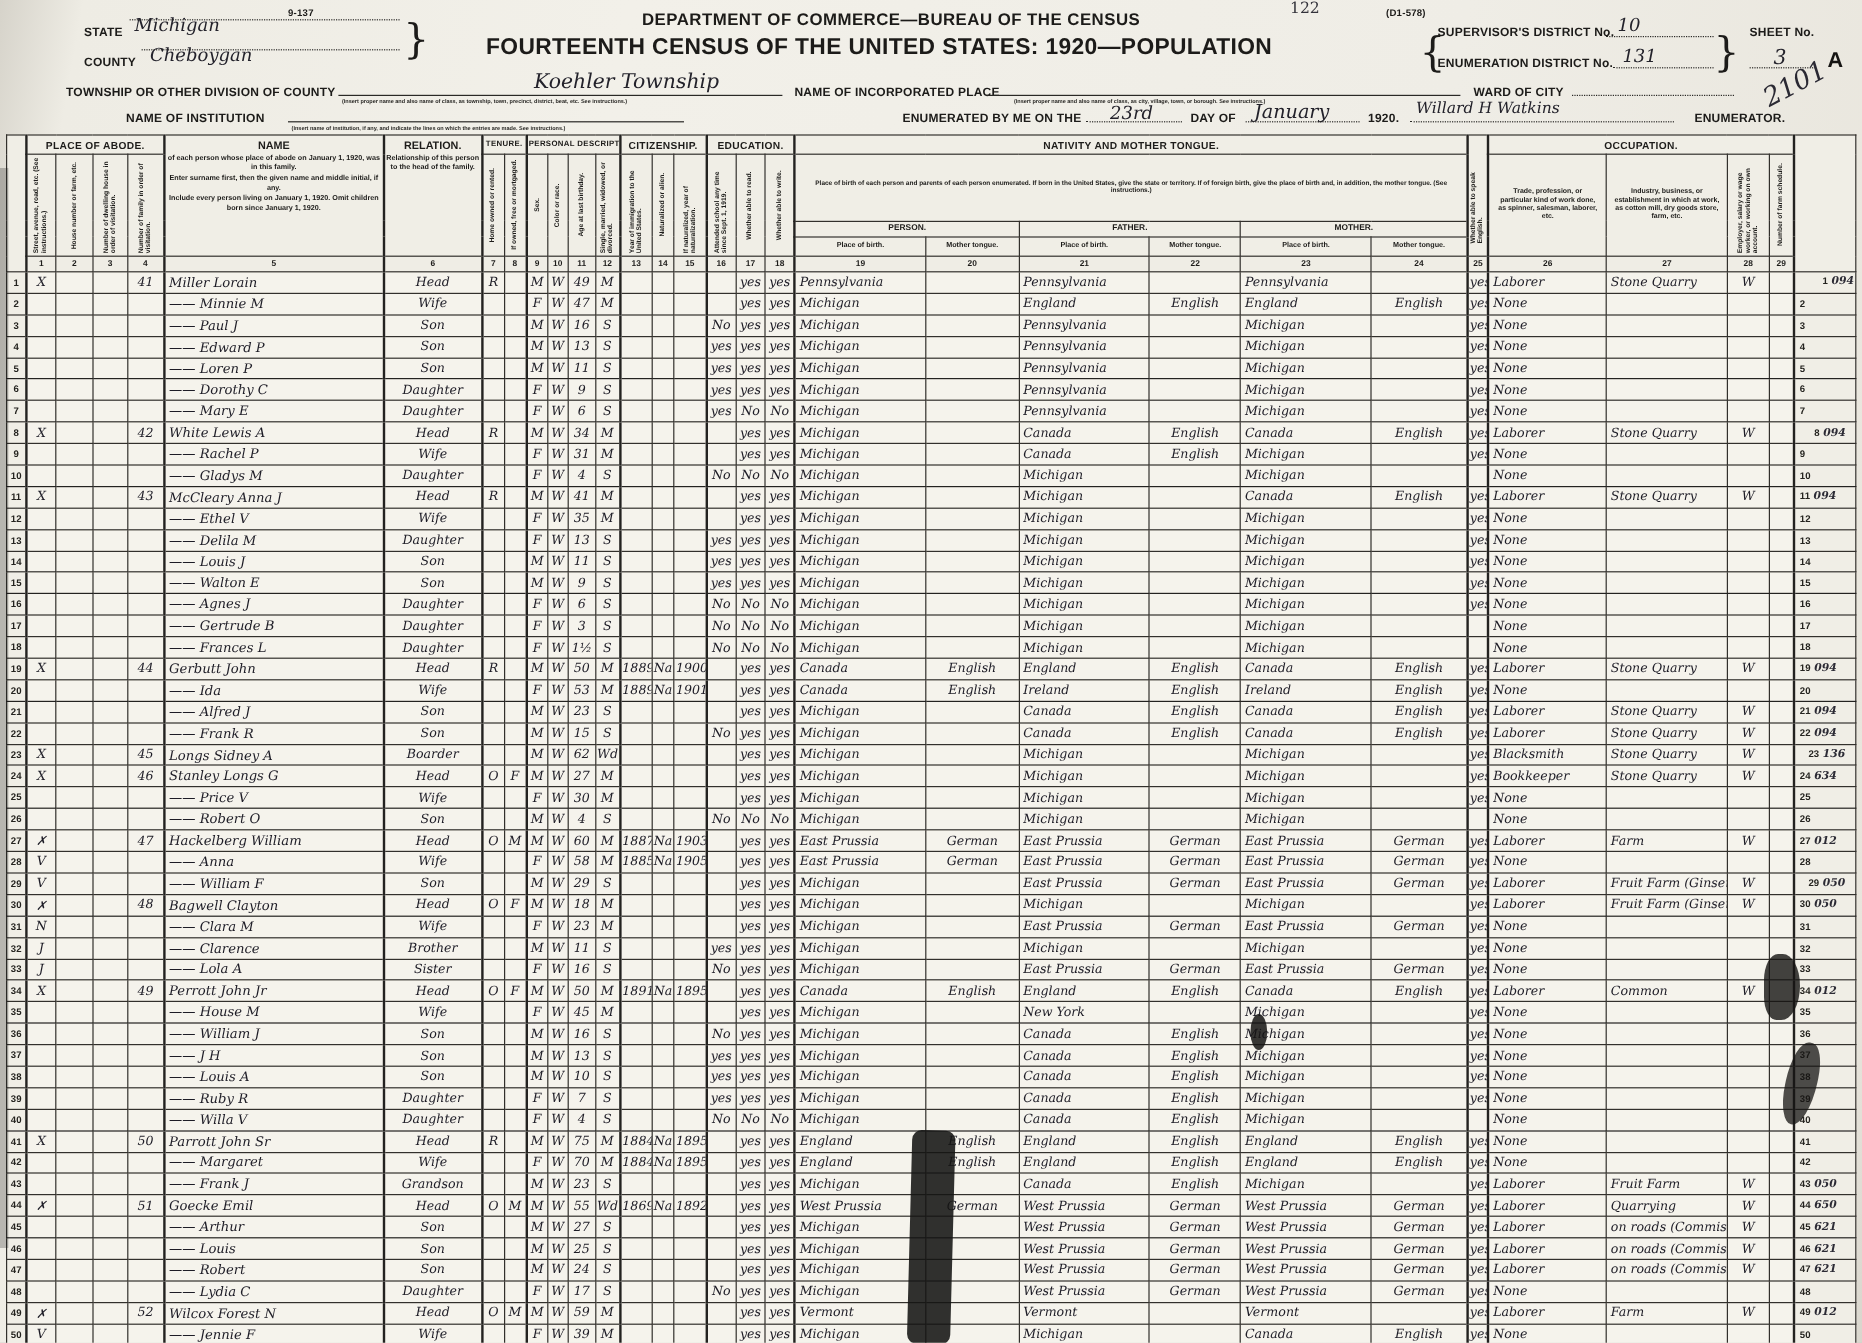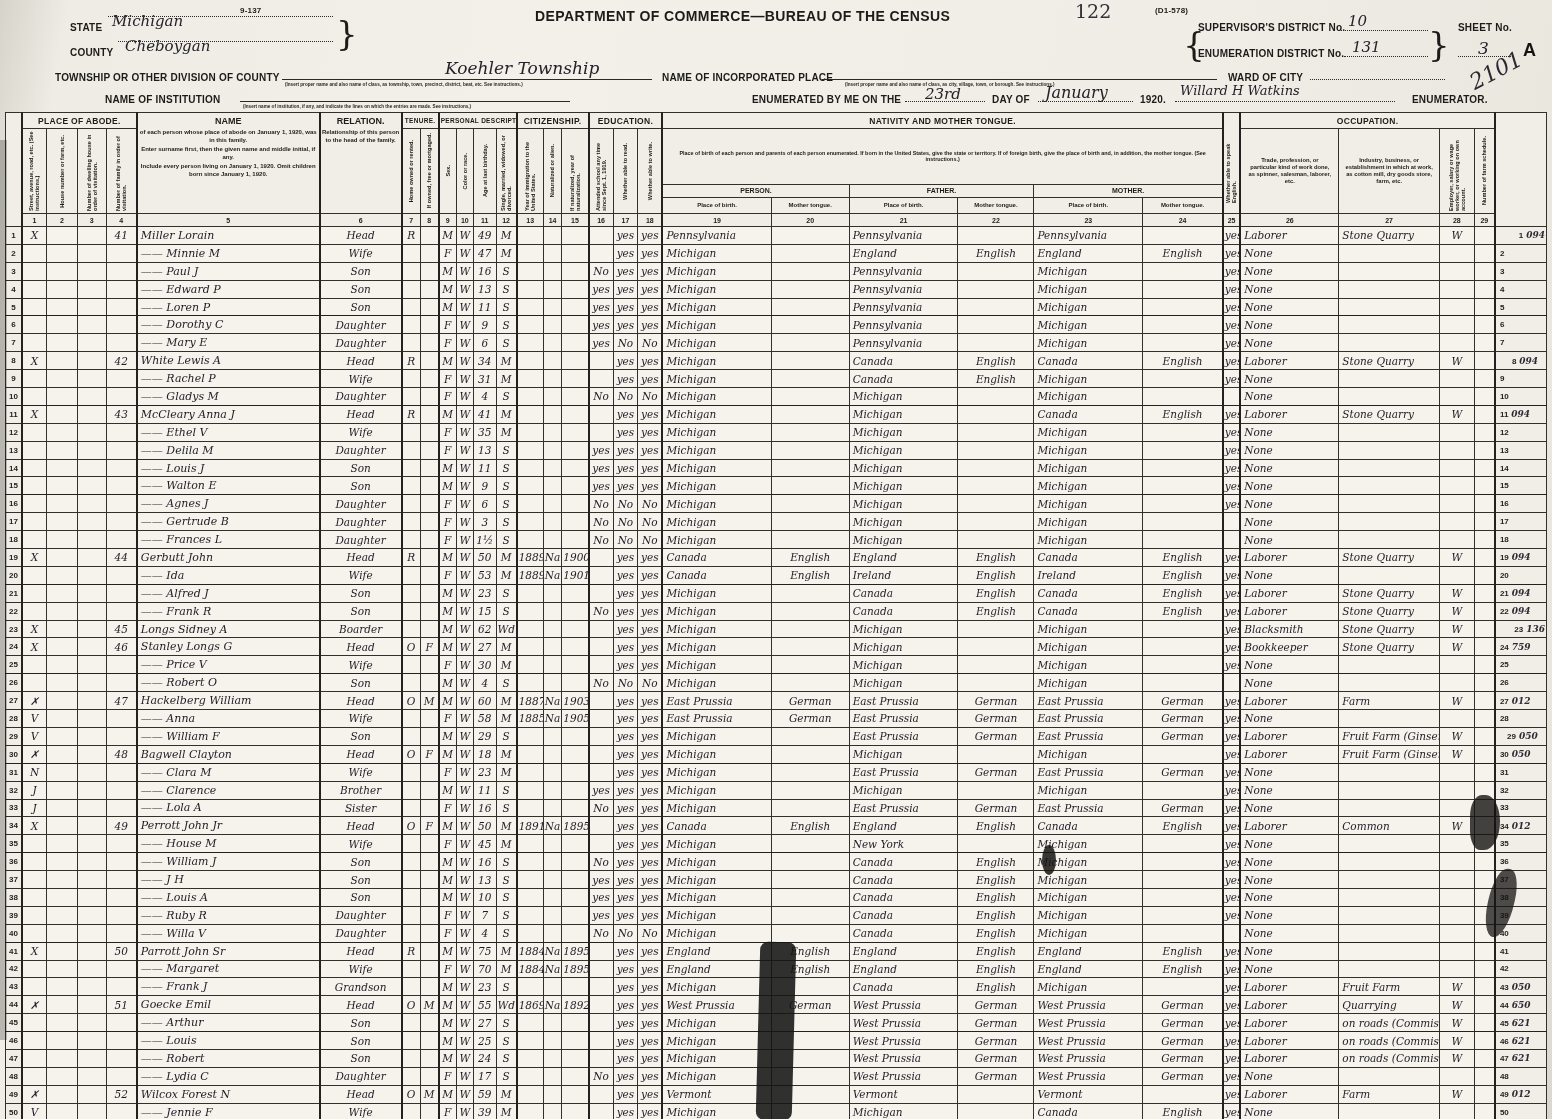--- a/index.html
+++ b/index.html
@@ -17,21 +17,21 @@
   .lbl.big{font-size:14px;letter-spacing:.4px;}
   .lbl.title{font-size:19px;letter-spacing:.3px;}
   .note{position:absolute;font-size:4.6px;font-weight:bold;color:#2a2926;white-space:nowrap;}
   .rule{position:absolute;border-bottom:1.4px solid #2a2926;}
   .dotted{position:absolute;border-bottom:1px dotted #2a2926;}
   .hw{font-family:"DejaVu Serif",serif;font-style:italic;color:#23222b;}
   .hw.form{position:absolute;font-size:15px;white-space:nowrap;}
   .brace{position:absolute;font-size:34px;font-weight:normal;color:#1c1b19;font-family:"DejaVu Serif",serif;}
   .sheet-letter{position:absolute;font-size:18px;font-weight:bold;color:#151412;}
   .scrawl{position:absolute;font-family:"DejaVu Serif",serif;font-style:italic;font-size:22px;color:#2a2933;transform:rotate(-28deg);}
-  .stamp{position:absolute;font-family:"DejaVu Serif",serif;font-size:19px;color:#33323a;}
+  .stamp{position:absolute;font-family:"DejaVu Serif",serif;font-size:13px;color:#33323a;}
   
   table{border-collapse:collapse;table-layout:fixed;position:absolute;left:5px;top:112px;width:1542px;background:#f5f3ec;}
   th,td{border:1px solid #32302c;padding:0 1px;overflow:hidden;white-space:nowrap;}
   th{font-weight:bold;color:#1d1c1a;background:#f0eee6;}
   .gb{border-right:2px solid #232220;}
   thead .grp{font-size:8.5px;letter-spacing:.3px;height:15px;}
   thead .namehead{font-size:8px;vertical-align:top;padding-top:3px;white-space:normal;line-height:1.25;}
   thead .namehead .t1{font-size:9px;}
   thead .namehead .t2{font-size:6px;font-weight:bold;display:block;margin-top:2px;}
   thead .vth{height:84px;vertical-align:middle;}
@@ -52,20 +52,21 @@
 <body>
 
 <div class="paper"></div>
 
 <div class="sheet-header">
   <span class="lbl" style="left:240px;top:6px;font-size:8px;">9-137</span>
   <span class="stamp" style="left:1075px;top:0px;">122</span>
   <span class="lbl" style="left:1155px;top:6px;font-size:8px;">(D1-578)</span>
 
   <span class="lbl big" style="left:535px;top:8px;">DEPARTMENT OF COMMERCE—BUREAU OF THE CENSUS</span>
+  <span class="lbl title" style="left:405px;top:29px;">FOURTEENTH CENSUS OF THE UNITED STATES: 1920—POPULATION</span>
 
   <span class="lbl" style="left:70px;top:22px;">STATE</span>
   <span class="hw form" style="left:112px;top:12px;">Michigan</span>
   <span class="dotted" style="left:108px;top:16px;width:225px;"></span>
   <span class="lbl" style="left:70px;top:47px;">COUNTY</span>
   <span class="hw form" style="left:125px;top:37px;">Cheboygan</span>
   <span class="dotted" style="left:118px;top:41px;width:215px;"></span>
   <span class="brace" style="left:336px;top:13px;">}</span>
 
   <span class="brace" style="left:1183px;top:24px;transform:scaleX(-1);">}</span>
@@ -1021,21 +1022,21 @@
         <td></td>
         <td class="l">Michigan</td>
         <td></td>
         <td class="l">Michigan</td>
         <td class="gb"></td>
         <td class="gb">yes</td>
         <td class="l">Blacksmith</td>
         <td class="l">Stone Quarry</td>
         <td>W</td>
         <td class="gb"></td>
-        <td class="rn" style="text-align: right; padding-left: 4px;">23<span class="code">136</span></td>
+        <td class="rn" style="text-align: center; padding-left: 4px;">23<span class="code">136</span></td>
       </tr>
       <tr>
         <td class="rn gb">24</td>
         <td>X</td>
         <td></td>
         <td></td>
         <td class="gb">46</td>
         <td class="l name-cell gb">Stanley Longs G</td>
         <td class="gb">Head</td>
         <td>O</td>
@@ -1054,21 +1055,21 @@
         <td></td>
         <td class="l">Michigan</td>
         <td></td>
         <td class="l">Michigan</td>
         <td class="gb"></td>
         <td class="gb">yes</td>
         <td class="l">Bookkeeper</td>
         <td class="l">Stone Quarry</td>
         <td>W</td>
         <td class="gb"></td>
-        <td class="rn" style="text-align: left; padding-left: 4px;">24<span class="code">759</span></td>
+        <td class="rn" style="text-align: left; padding-left: 4px;">24<span class="code">634</span></td>
       </tr>
       <tr>
         <td class="rn gb">25</td>
         <td></td>
         <td></td>
         <td></td>
         <td class="gb"></td>
         <td class="l name-cell gb">—— Price V</td>
         <td class="gb">Wife</td>
         <td></td>

